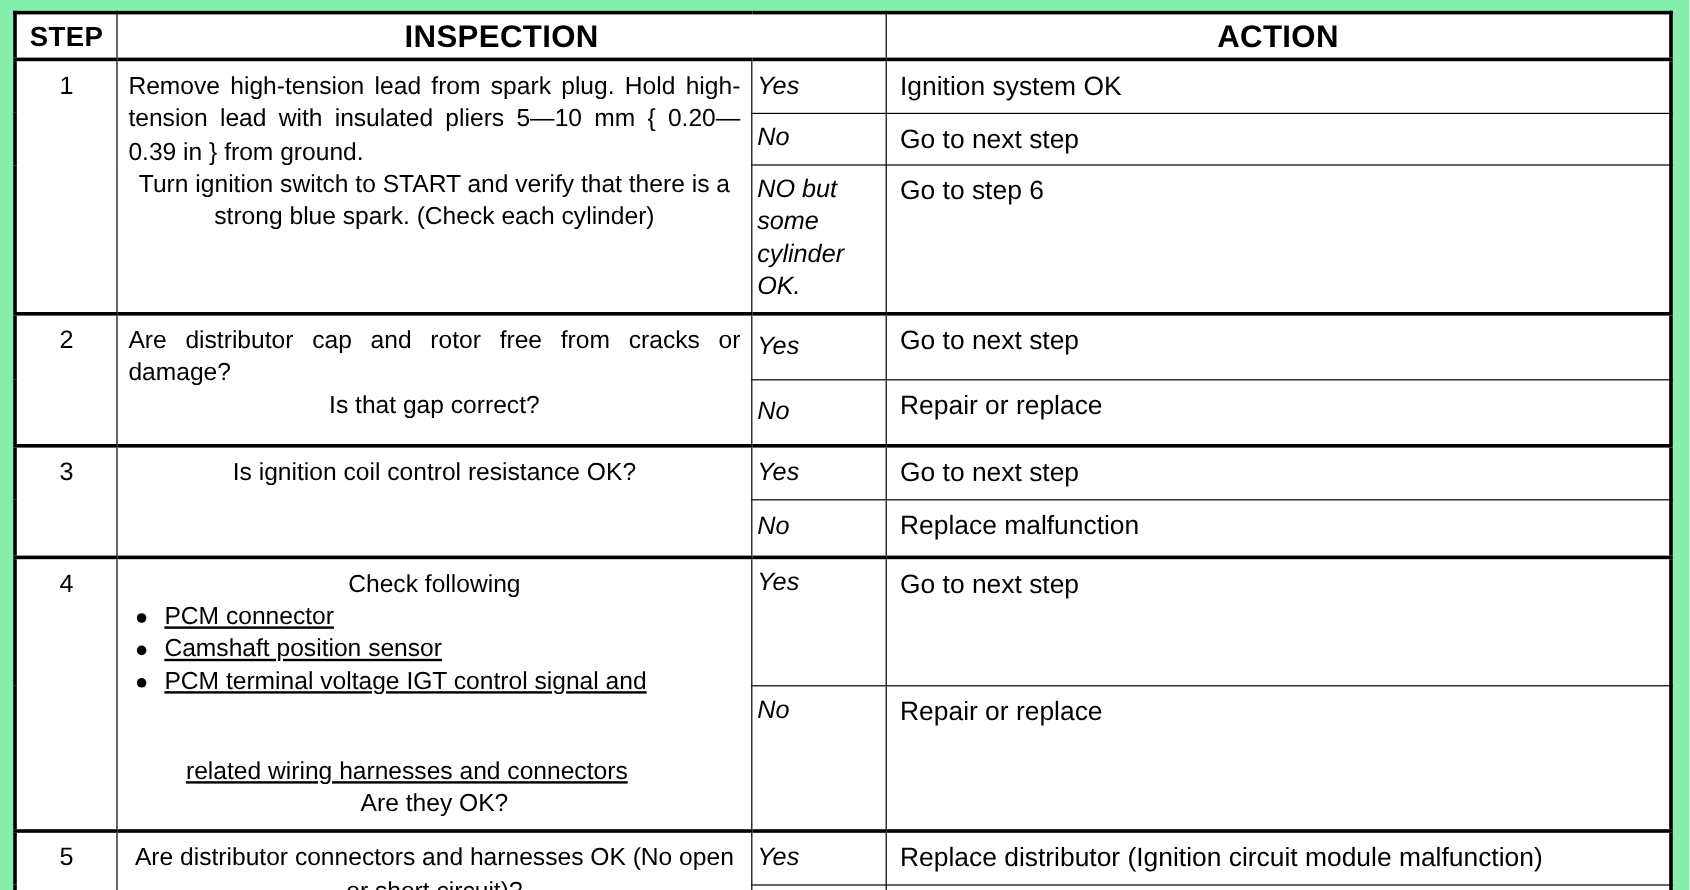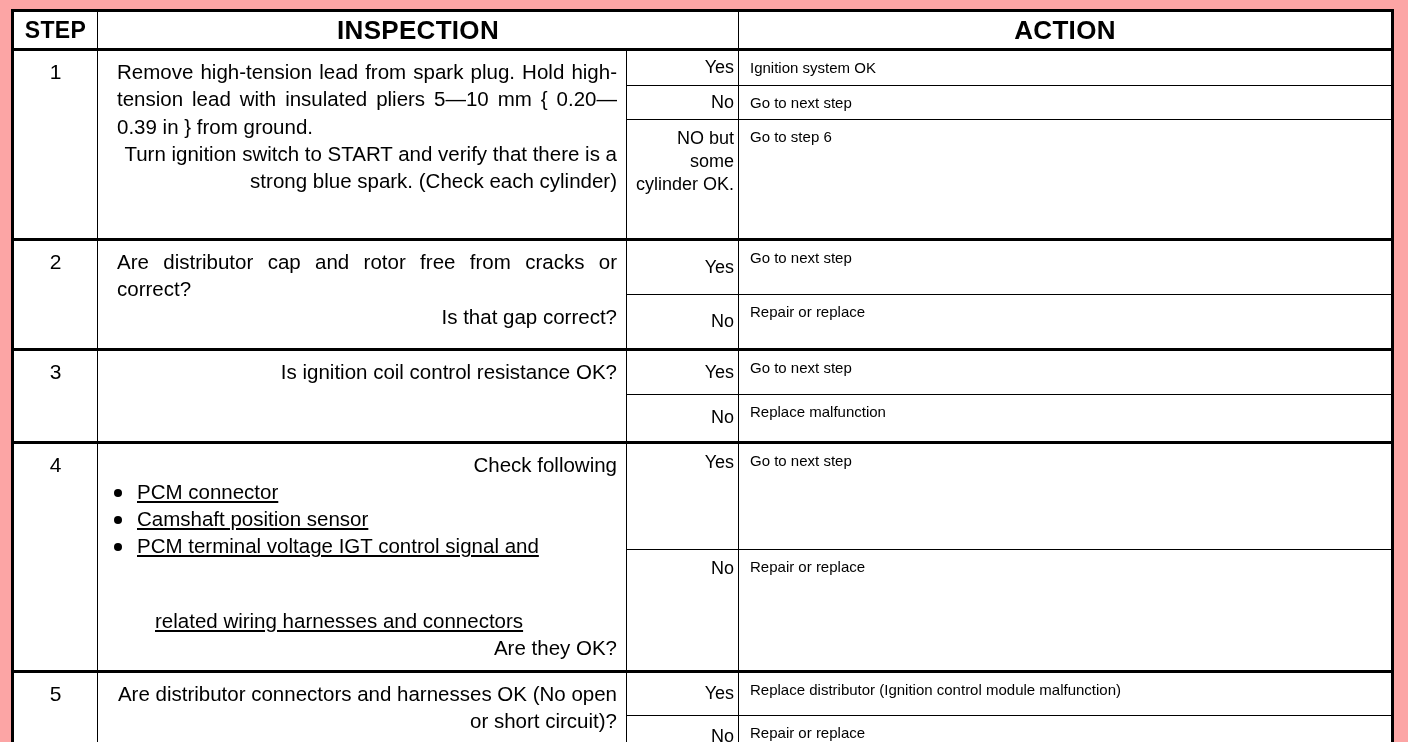--- a/index.html
+++ b/index.html
@@ -12,21 +12,21 @@
     height: 742px;
     font-family: "Liberation Sans", sans-serif;
     color: #000000;
     overflow: hidden;
   }
 
   #sheet {
     position: relative;
     width: 1408px;
     height: 742px;
-    background: #fca5a5;
+    background: #86efac;
   }
 
   table.flowchart {
     position: absolute;
     left: 11px;
     top: 9px;
     width: 1380px;
     border-collapse: collapse;
     table-layout: fixed;
     background: #ffffff;
@@ -74,26 +74,25 @@
 
   
   .insp-cell {
     font-size: 20.5px;
     line-height: 1.33;
     padding: 7px 9px 8px 9px !important;
     text-align: justify;
     text-justify: inter-word;
   }
   .insp-cell .plain {
-    text-align: right;
+    text-align: center;
   }
   .insp-cell .just {
     text-align: justify;
     text-align-last: left;
-    margin-left: 10px;
   }
 
   
   ul.bullets {
     list-style: none;
     margin: 0;
     padding: 0;
     text-decoration: underline;
   }
   ul.bullets > li {
@@ -112,35 +111,36 @@
     border-radius: 50%;
   }
   ul.bullets > li .cont {
     display: block;
     padding-left: 18px;
     margin-top: 48px;
   }
 
   
   .result-cell {
-    text-align: right;
-    font-size: 18px;
+    text-align: left;
+    font-size: 21px;
     line-height: 1.28;
     padding: 7px 4px 7px 4px !important;
     vertical-align: top !important;
+    font-style: italic;
   }
   .result-cell.mid {
     vertical-align: middle !important;
     padding-top: 4px !important;
     padding-bottom: 4px !important;
   }
 
   
   .action-cell {
-    font-size: 15px;
+    font-size: 22px;
     line-height: 1.3;
     padding: 7px 0 7px 11px !important;
     vertical-align: top !important;
   }
 
   
   tr.step-start > td {
     border-top: 3px solid #000000;
   }
   thead tr th {
@@ -184,21 +184,21 @@
         <td class="action-cell">Go to next step</td>
       </tr>
       <tr>
         <td class="result-cell" style="height:104px;">NO but some cylinder OK.</td>
         <td class="action-cell">Go to step 6</td>
       </tr>
 
       <tr class="step-start">
         <td class="step-cell" rowspan="2">2</td>
         <td class="insp-cell" rowspan="2">
-          <div class="just">Are distributor cap and rotor free from cracks or correct?</div>
+          <div class="just">Are distributor cap and rotor free from cracks or damage?</div>
           <div class="plain">Is that gap correct?</div>
         </td>
         <td class="result-cell mid" style="height:45px;">Yes</td>
         <td class="action-cell">Go to next step</td>
       </tr>
       <tr>
         <td class="result-cell mid" style="height:45px;">No</td>
         <td class="action-cell">Repair or replace</td>
       </tr>
 
@@ -243,21 +243,21 @@
         <td class="result-cell" style="height:76px;">No</td>
         <td class="action-cell">Repair or replace</td>
       </tr>
 
       <tr class="step-start">
         <td class="step-cell" rowspan="2">5</td>
         <td class="insp-cell" rowspan="2">
           <div class="plain">Are distributor connectors and harnesses OK (No open or short circuit)?</div>
         </td>
         <td class="result-cell mid" style="height:34px;">Yes</td>
-        <td class="action-cell">Replace distributor (Ignition control module malfunction)</td>
+        <td class="action-cell">Replace distributor (Ignition circuit module malfunction)</td>
       </tr>
       <tr>
         <td class="result-cell mid" style="height:34px;">No</td>
         <td class="action-cell">Repair or replace</td>
       </tr>
 
       <tr class="step-start">
         <td class="step-cell" rowspan="2">6</td>
         <td class="insp-cell" rowspan="2">
           <div class="plain">Is high-tension lead resistance correct?</div>

